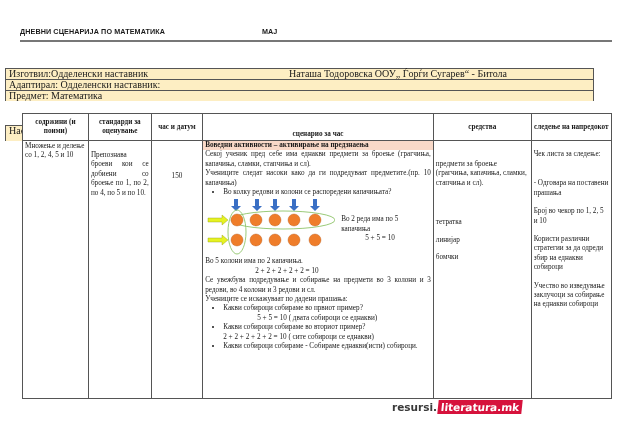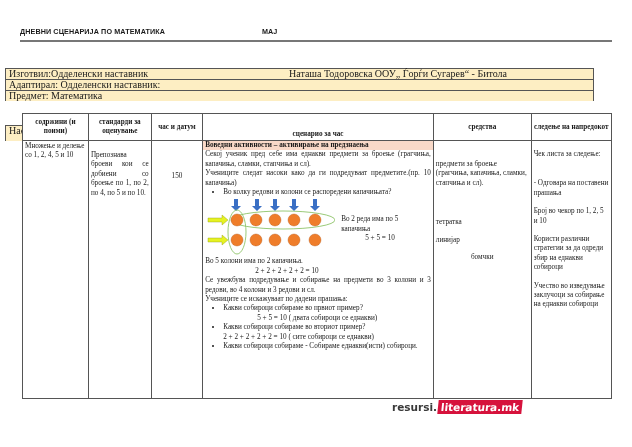--- a/index.html
+++ b/index.html
@@ -128,21 +128,21 @@
       </ul>
       <p style="padding-left:18px;">2 + 2 + 2 + 2 + 2 = 10 ( сите собироци се еднакви)</p>
       <ul>
         <li class="justify">Какви      собироци      собираме   -   Собираме еднакви(исти) собироци.</li>
       </ul>
     </td>
     <td class="body-cell">
       <div style="padding-top:18px;">предмети за броење (грагчиња, капачиња, сламки, стапчиња и сл).</div>
       <div style="padding-top:30px;">тетратка</div>
       <div style="padding-top:8px;">линијар</div>
-      <div style="padding-top:8px;text-align:center;">бомчки</div>
+      <div style="padding-top:8px;">бомчки</div>
     </td>
     <td class="body-cell">
       <div style="padding-top:8px;">Чек листа за следење:</div>
       <div style="padding-top:20px;">- Одговара на поставени прашања</div>
       <div style="padding-top:9px;">Број во чекор по 1, 2, 5 и 10</div>
       <div style="padding-top:9px;">Користи различни стратегии за да одреди збир на еднакви собироци</div>
       <div style="padding-top:9px;">Учество во изведување заклучоци за собирање на еднакви собироци</div>
     </td>
   </tr>
 </tbody>

